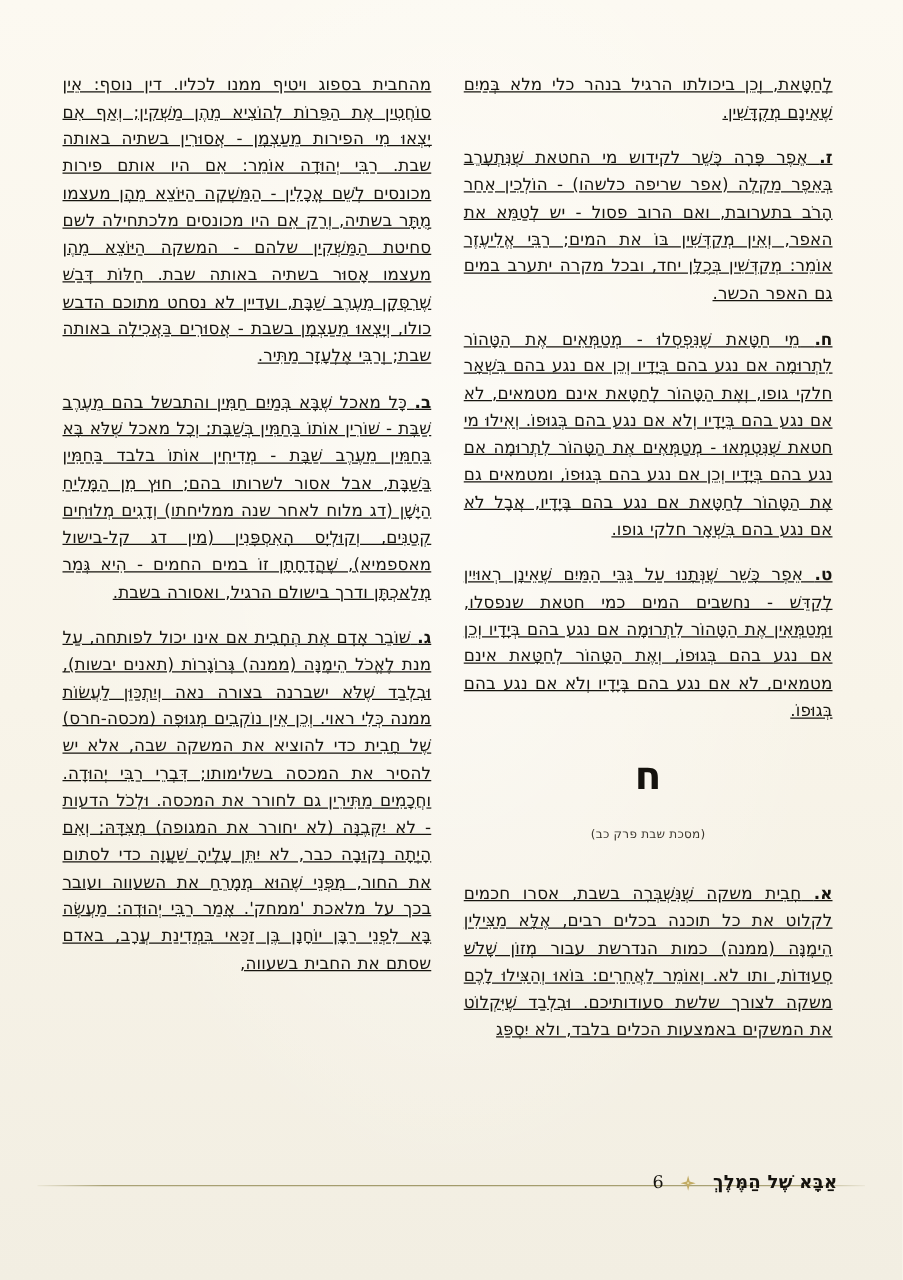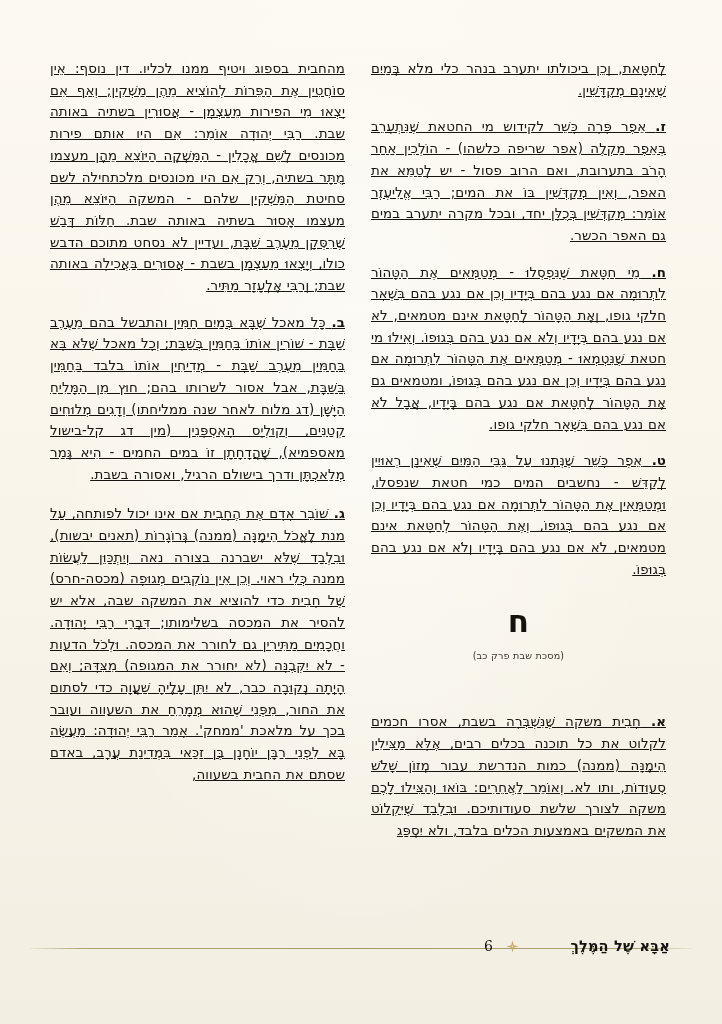--- a/index.html
+++ b/index.html
@@ -57,41 +57,41 @@
   .para {
     margin: 0 0 15px 0;
     font-size: 13.4px;
     line-height: 1.62;
     letter-spacing: 0.1px;
     text-align: justify;
     text-align-last: right;
     word-spacing: 0.5px;
     text-decoration: underline;
   }
-  .para:last-child { margin-bottom: 0; margin-top: 18px; }
+  .para:last-child { margin-bottom: 0; }
 
   .para .lead {
     font-weight: 700;
   }
 
   
   .chapter {
     margin: 26px 0 16px 0;
     text-align: center;
     text-align-last: center;
   }
   .chapter-letter {
     font-size: 31px;
     font-weight: 700;
     line-height: 1.0;
     letter-spacing: 0;
     color: #14120d;
   }
   .chapter-source {
-    margin-top: 13px;
+    margin-top: 25px;
     font-size: 9.6px;
     color: #3a362c;
     letter-spacing: 0.2px;
   }
   .chapter-spacer { height: 16px; }
 
   
   .footer {
     position: absolute;
     left: 0;
@@ -123,21 +123,20 @@
     direction: rtl;
     background: transparent;
     padding: 0 8px;
   }
   .footer-title {
     font-size: 14.5px;
     font-weight: 700;
     color: #15130e;
     letter-spacing: 0.2px;
     white-space: nowrap;
-    margin-left: 38px;
   }
   .footer-orn {
     display: inline-block;
     width: 13px;
     height: 13px;
     position: relative;
   }
   .footer-orn svg { display: block; }
   .footer-page {
     font-size: 14px;
@@ -150,21 +149,21 @@
 </head>
 <body>
 
 <div class="paper-texture"></div>
 
 <div class="page">
 
   <div class="columns">
 
     <div class="col">
-      <p class="para">לְחַטָּאת, וְכֵן ביכולתו יתערב בנהר כלי מלא בְּמַיִם שֶׁאֵינָם מְקֻדָּשִׁין.</p>
+      <p class="para">לְחַטָּאת, וְכֵן ביכולתו הרגיל בנהר כלי מלא בְּמַיִם שֶׁאֵינָם מְקֻדָּשִׁין.</p>
 
       <p class="para">
         <span class="lead">ז.</span>
         <span>אֵפֶר פָּרָה כָּשֵׁר לקידוש מי החטאת שֶׁנִּתְעָרֵב בְּאֵפֶר מַקְלֶה (אפר שריפה כלשהו) - הוֹלְכִין אַחַר הָרֹב בתערובת, ואם הרוב פסול - יש לְטַמֵּא את האפר, וְאֵין מְקַדְּשִׁין בּוֹ את המים; רַבִּי אֱלִיעֶזֶר אוֹמֵר: מְקַדְּשִׁין בְּכֻלָּן יחד, ובכל מקרה יתערב במים גם האפר הכשר.</span>
       </p>
 
       <p class="para">
         <span class="lead">ח.</span>
         <span>מֵי חַטָּאת שֶׁנִּפְסְלוּ - מְטַמְּאִים אֶת הַטָּהוֹר לִתְרוּמָה אם נגע בהם בְּיָדָיו וְכֵן אם נגע בהם בִּשְׁאָר חלקי גופו, וְאֶת הַטָּהוֹר לְחַטָּאת אינם מטמאים, לא אם נגע בהם בְּיָדָיו וְלֹא אם נגע בהם בְּגוּפוֹ. וְאִילוּ מי חטאת שֶׁנִּטְמְאוּ - מְטַמְּאִים אֶת הַטָּהוֹר לִתְרוּמָה אם נגע בהם בְּיָדָיו וְכֵן אם נגע בהם בְּגוּפוֹ, ומטמאים גם אֶת הַטָּהוֹר לְחַטָּאת אם נגע בהם בְּיָדָיו, אֲבָל לֹא אם נגע בהם בִּשְׁאָר חלקי גופו.</span>
       </p>

